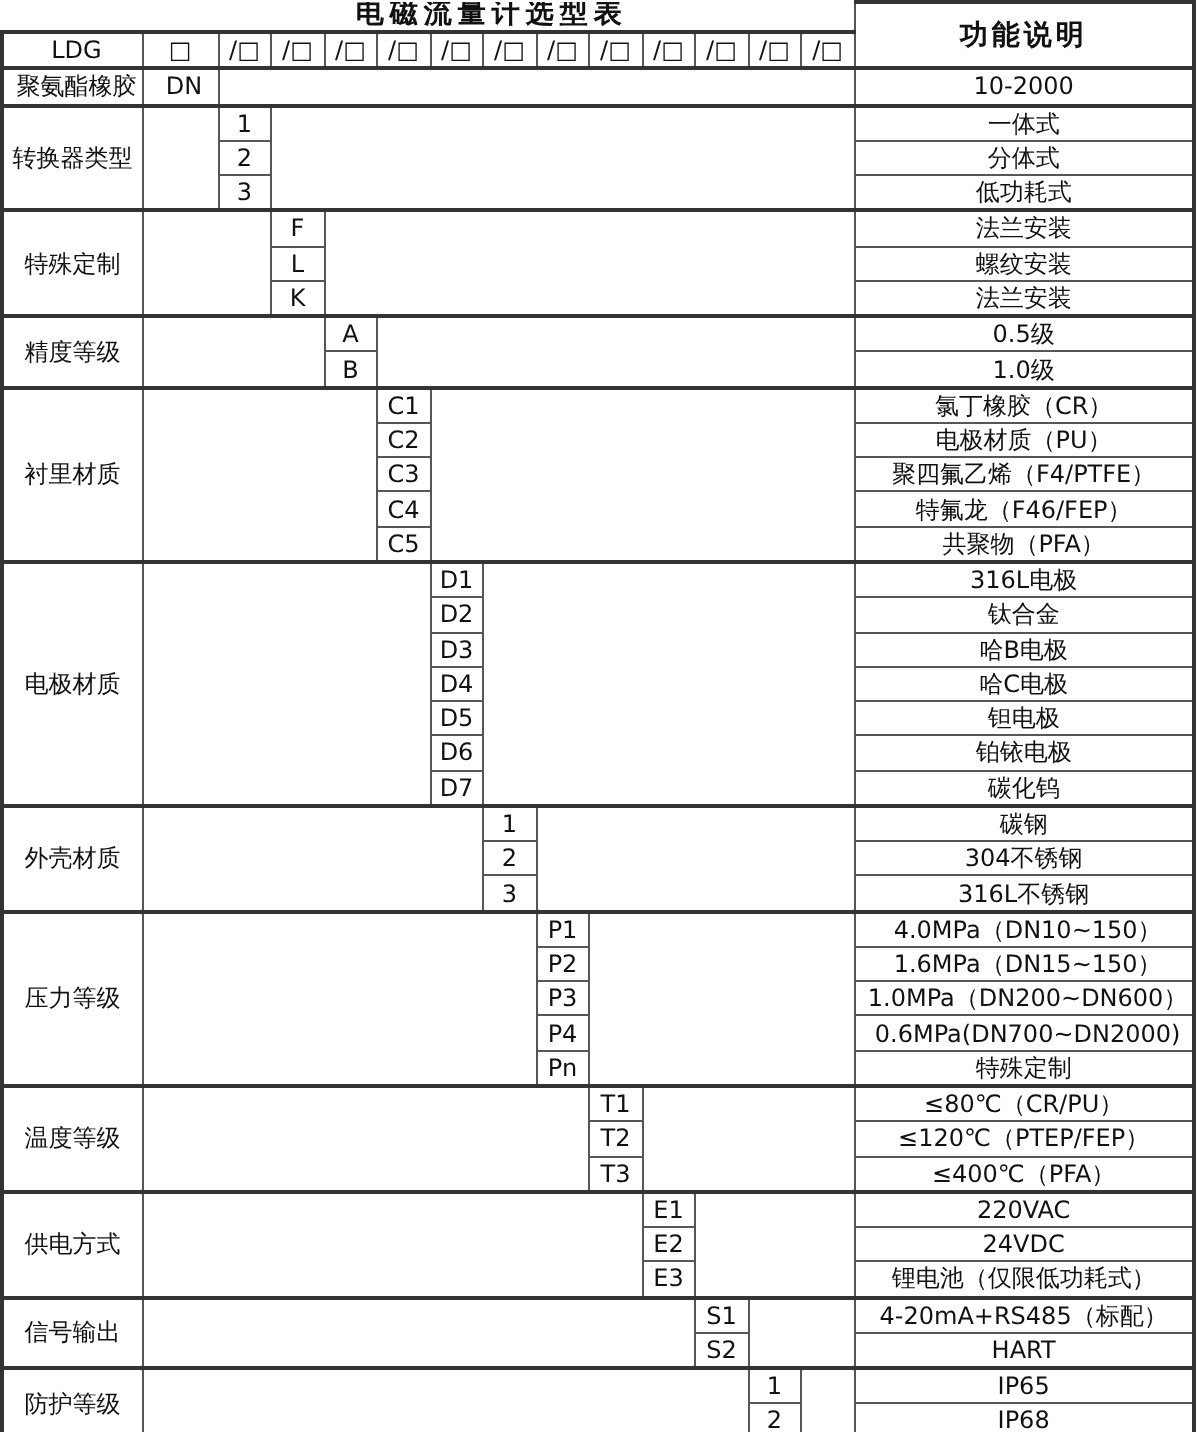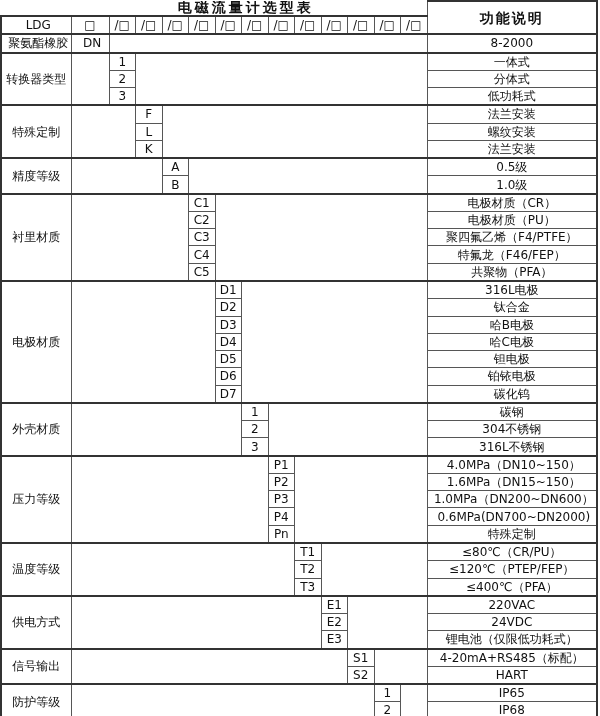--- a/index.html
+++ b/index.html
@@ -60,21 +60,21 @@
     <td class="tt box">/□</td>
     <td class="tt box">/□</td>
     <td class="tt box">/□</td>
     <td class="tt box">/□</td>
   </tr>
 
   <tr>
     <td class="tt bl al">聚氨酯橡胶</td>
     <td class="tt al">DN</td>
     <td class="tt" colspan="12"></td>
-    <td class="tt br">8-2000</td>
+    <td class="tt br">10-2000</td>
   </tr>
 
   <tr>
     <td class="tt bl" rowspan="3">转换器类型</td>
     <td class="tt" rowspan="3" colspan="1"></td>
     <td class="tt">1</td>
     <td class="tt" rowspan="3" colspan="11"></td>
     <td class="tt br">一体式</td>
   </tr>
   <tr>
@@ -112,21 +112,21 @@
   <tr>
     <td>B</td>
     <td class="br">1.0级</td>
   </tr>
 
   <tr>
     <td class="tt bl" rowspan="5">衬里材质</td>
     <td class="tt" rowspan="5" colspan="4"></td>
     <td class="tt">C1</td>
     <td class="tt" rowspan="5" colspan="8"></td>
-    <td class="tt br">电极材质（CR）</td>
+    <td class="tt br">氯丁橡胶（CR）</td>
   </tr>
   <tr>
     <td>C2</td>
     <td class="br">电极材质（PU）</td>
   </tr>
   <tr>
     <td>C3</td>
     <td class="br">聚四氟乙烯（F4/PTFE）</td>
   </tr>
   <tr>

